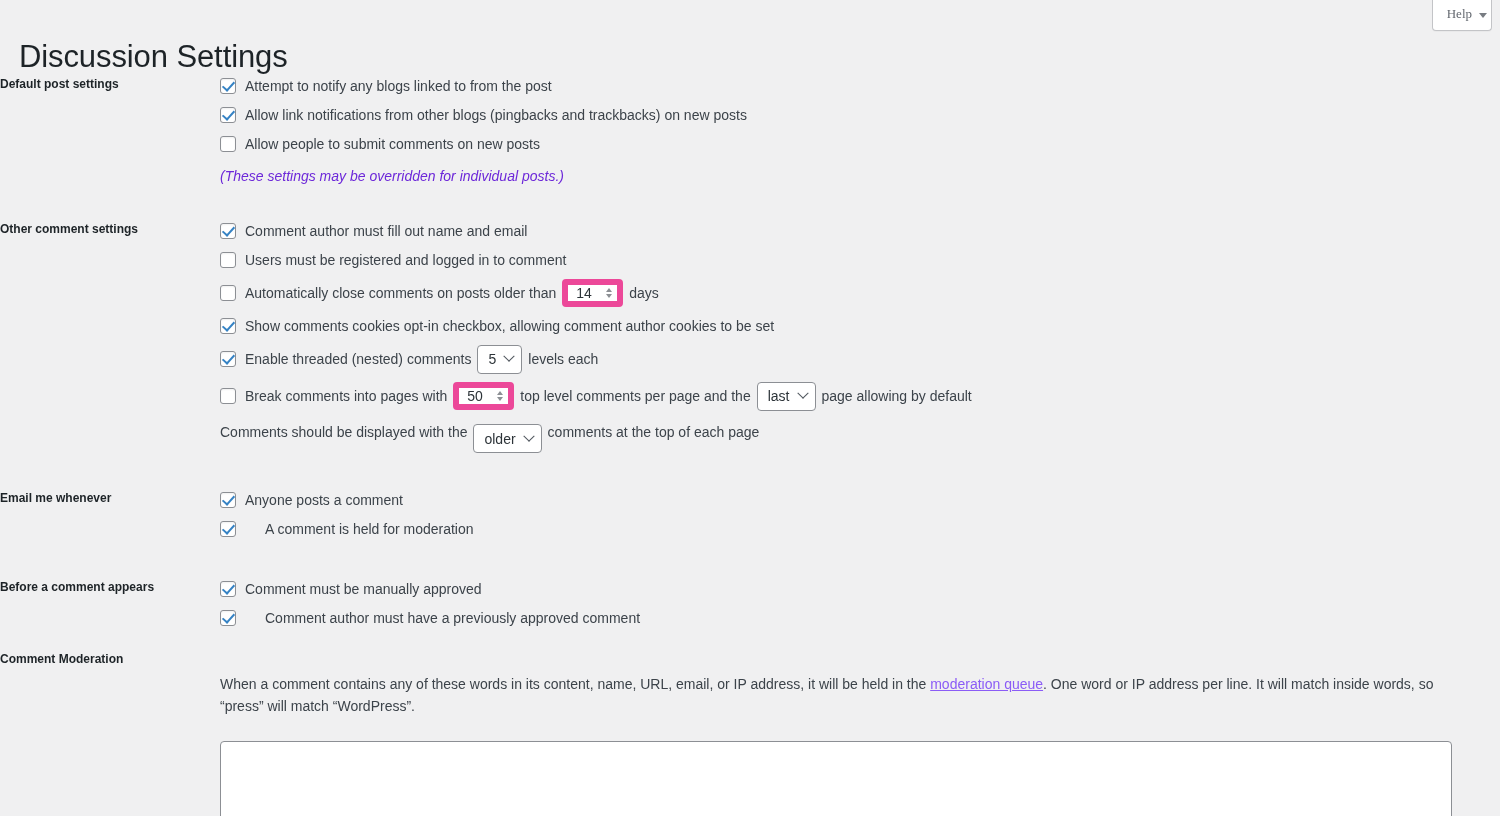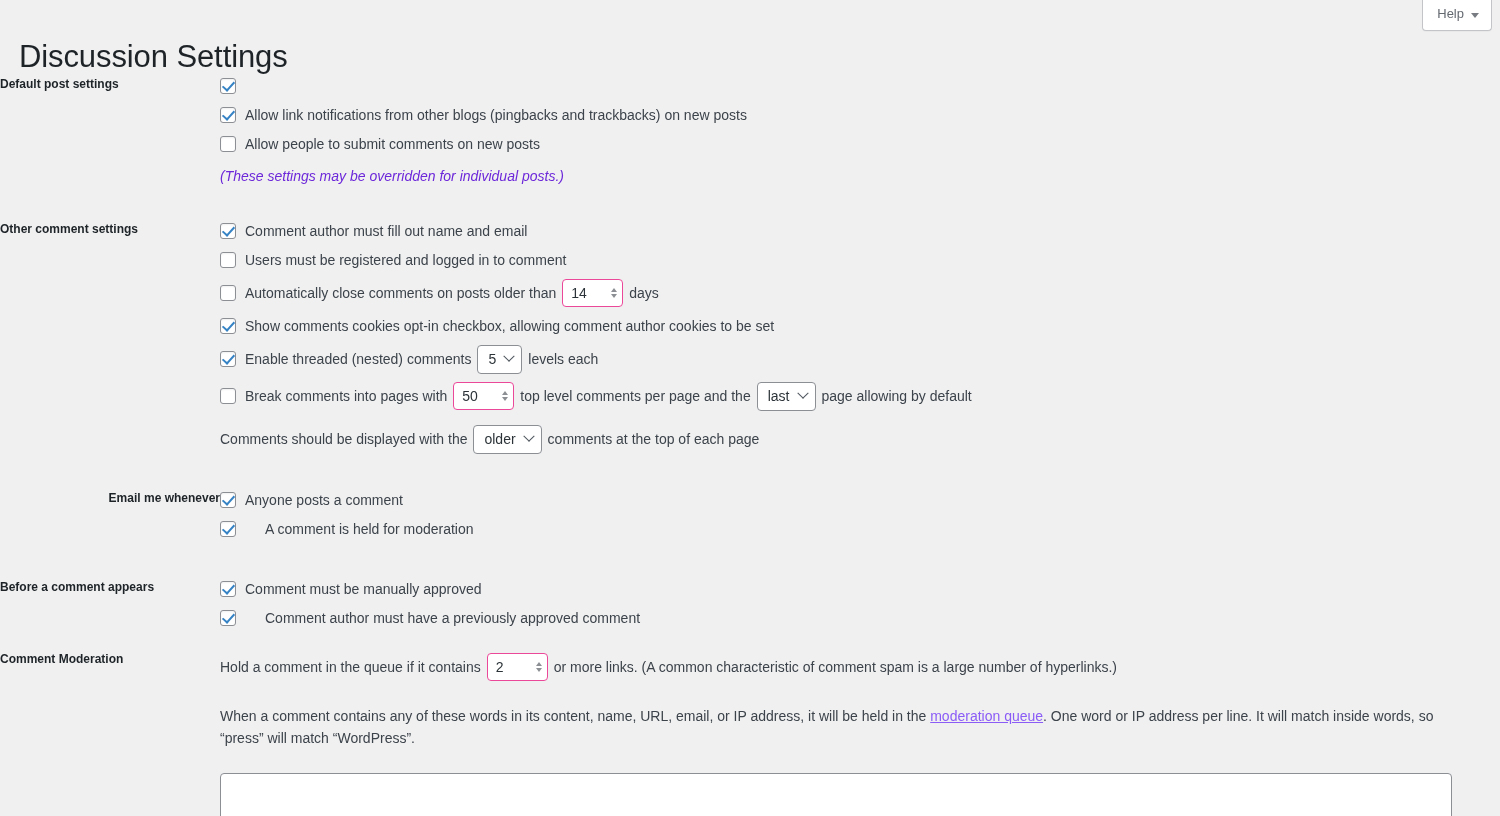--- a/index.html
+++ b/index.html
@@ -18,29 +18,30 @@
   }
 
   
   .help-tab {
     position: absolute;
     top: 0; right: 8px;
     background: #fff;
     border: 1px solid #c3c4c7;
     border-top: none;
     border-radius: 0 0 4px 4px;
-    padding: 6px 12px 7px 14px;
+    padding: 6px 4px 7px 14px;
     font-size: 13px;
     color: #646970;
     line-height: 1.3;
     display: flex;
     align-items: center;
     gap: 7px;
     cursor: pointer;
     box-shadow: 0 1px 1px rgba(0,0,0,0.03);
+    font-family: Liberation Serif, serif;
   }
   .help-tab .caret {
     width: 0; height: 0;
     border-left: 4px solid transparent;
     border-right: 4px solid transparent;
     border-top: 5px solid #787c82;
     display: inline-block;
     position: relative;
     top: 1px;
   }
@@ -124,21 +125,21 @@
   }
 
   
   .num-input {
     display: inline-flex;
     align-items: center;
     justify-content: space-between;
     width: 61px;
     height: 28px;
     background: #fff;
-    border: 1px solid #ec4899;
+    border: 6px solid #ec4899;
     border-radius: 4px;
     padding: 0 5px 0 8px;
     font-size: 14px;
     color: #2c3338;
     vertical-align: middle;
     margin: 0 6px;
     box-shadow: 0 0 0 transparent;
     cursor: text;
   }
   .num-input .val { line-height: 1; }
@@ -190,21 +191,20 @@
     font-size: 14px;
     color: #3c434a;
     min-height: 30px;
     margin-bottom: 7px;
     white-space: nowrap;
   }
   .inline-row .cbox { margin-right: 9px; }
 
   .plain-row {
     display: flex;
-    align-items: center;
     font-size: 14px;
     color: #3c434a;
     min-height: 30px;
     margin-top: 13px;
     white-space: nowrap;
   }
 
   
   .mod-para {
     font-size: 14px;
@@ -224,21 +224,21 @@
     height: 120px;
     background: #fff;
     border: 1px solid #8c8f94;
     border-radius: 4px;
     cursor: text;
   }
 
   
   .row.s-default  { margin-bottom: 24px; }
   .row.s-other    { margin-bottom: 26px; }
-  .row.s-email    { margin-bottom: 29px; text-align: right; }
+  .row.s-email    { margin-bottom: 29px; }
   .row.s-before   { margin-bottom: 12px; }
 </style>
 </head>
 <body>
 
 <div id="page">
 
   <div class="help-tab">
     <span>Help</span>
     <span class="caret"></span>
@@ -246,20 +246,21 @@
 
   <h1 class="page-title">Discussion Settings</h1>
 
   <div class="form-table">
 
     <div class="row s-default">
       <div class="row-label">Default post settings</div>
       <div class="row-field">
         <div class="cbline">
           <span class="cbox checked"></span>
+          <span class="cblabel">Attempt to notify any blogs linked to from the post</span>
         </div>
         <div class="cbline">
           <span class="cbox checked"></span>
           <span class="cblabel">Allow link notifications from other blogs (pingbacks and trackbacks) on new posts</span>
         </div>
         <div class="cbline">
           <span class="cbox"></span>
           <span class="cblabel">Allow people to submit comments on new posts</span>
         </div>
         <div class="hint">(These settings may be overridden for individual posts.)</div>
@@ -363,31 +364,20 @@
           <span class="cbox checked"></span>
           <span class="cblabel">Comment author must have a previously approved comment</span>
         </div>
       </div>
     </div>
 
     <div class="row s-moderation">
       <div class="row-label">Comment Moderation</div>
       <div class="row-field">
 
-        <div class="plain-row" style="margin-top:2px;">
-          <span>Hold a comment in the queue if it contains</span>
-          <span class="num-input">
-            <span class="val">2</span>
-            <span class="spin">
-              <span class="up"></span>
-              <span class="dn"></span>
-            </span>
-          </span>
-          <span>or more links. (A common characteristic of comment spam is a large number of hyperlinks.)</span>
-        </div>
 
         <div class="mod-para">
           <span>When a comment contains any of these words in its content, name, URL, email, or IP address, it will be held in the </span><a href="#">moderation queue</a><span>. One word or IP address per line. It will match inside words, so “press” will match “WordPress”.</span>
         </div>
 
         <div class="textarea-box"></div>
 
       </div>
     </div>
 

